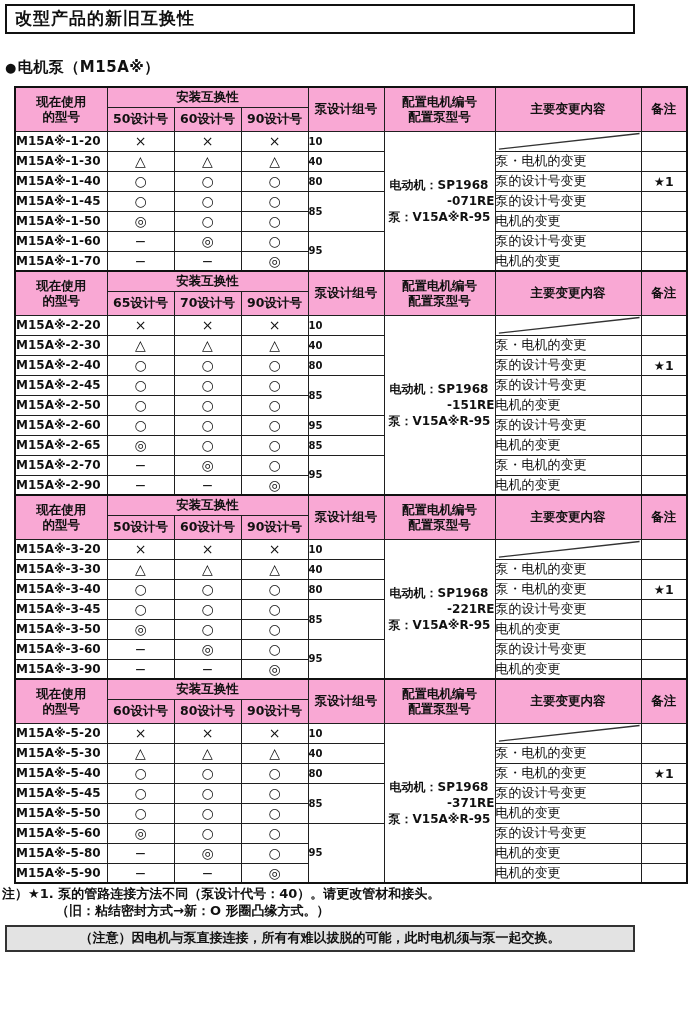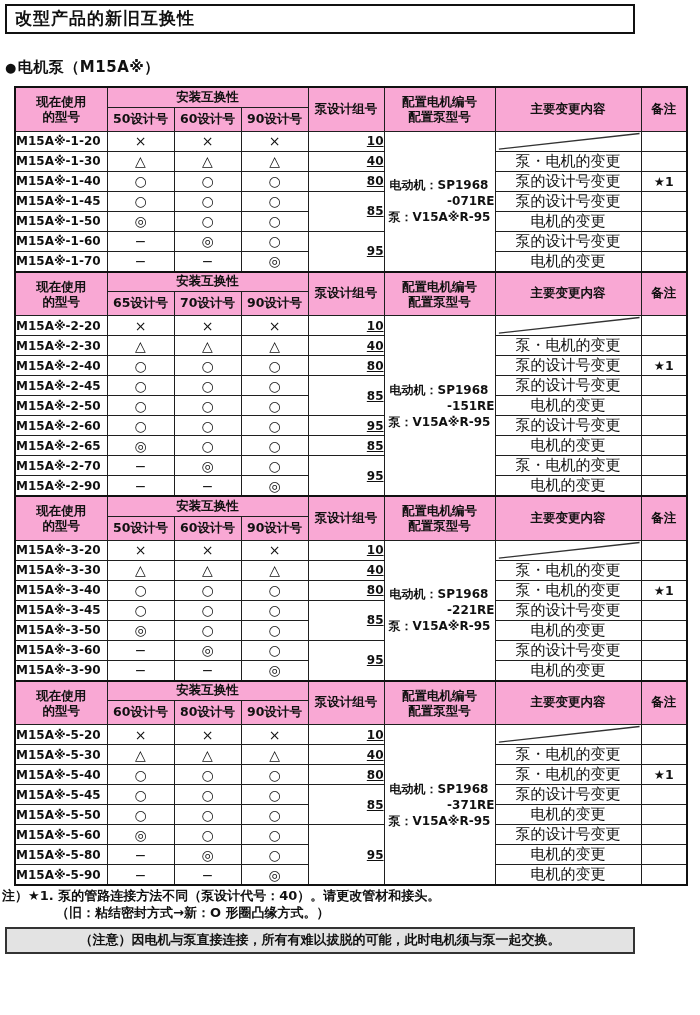--- a/index.html
+++ b/index.html
@@ -25,27 +25,27 @@
     border:2px solid #111; font-size:12px; color:#111;
   }
   table.t th, table.t td { border:1px solid #1f1f1f; padding:0; overflow:hidden; }
   tbody.sec tr.h1 > th { border-top:2px solid #111; }
   tr.h1 { height:20px; } tr.h2 { height:24px; } tr.dr { height:20px; }
   tr.h1 th, tr.h2 th { background:#f9a8d4; font-weight:600; font-size:12.5px; text-align:center; }
   th.model-h div { line-height:15px; }
   th.config-h div { line-height:15px; }
   td.model { font-weight:bold; font-size:12px; text-align:left; padding-left:6px; white-space:nowrap; }
   td.sym { text-align:center; font-size:14px; line-height:18px; }
-  td.grp { text-align:right; font-weight:bold; font-size:12px;text-decoration:underline; }
+  td.grp { text-align:left; font-weight:bold; font-size:10px; }
   td.motor { font-weight:bold; font-size:12px; white-space:nowrap; }
   td.motor .m0 { text-align:left; padding-left:5px; }
   td.motor .m1 { text-align:right; padding-left:24px; }
   td.motor .m2 { text-align:left; padding-left:4px; }
   td.motor div { line-height:16px; }
-  td.chg { font-size:15px; padding-left:8px; text-align:center; }
+  td.chg { font-size:13px; padding-left:8px; text-align:left; }
   td.rmk { text-align:center; font-weight:bold; font-size:12.5px; }
   td.diagcell { position:relative; }
   td.diagcell svg { position:absolute; left:0; top:0; width:100%; height:100%; display:block; }
 
   .legend { margin:10px 0 0 4px; font-size:13px; font-weight:600; }
   .legend > div { line-height:17px; }
   .legend .legend-item { margin-left:20px; }
   .legend .lsym { display:inline-block; min-width:15px; }
 
   .notes { margin-top:1px; font-size:13px; font-weight:600; }

